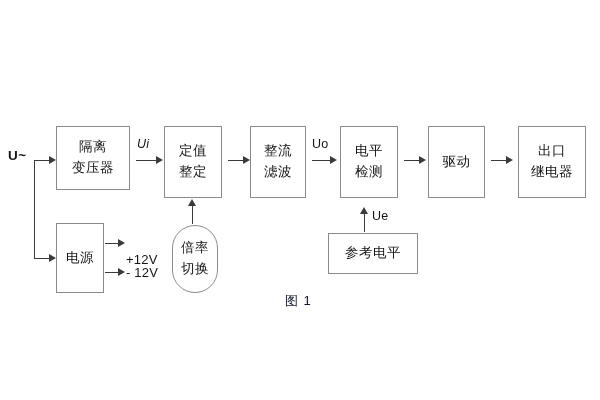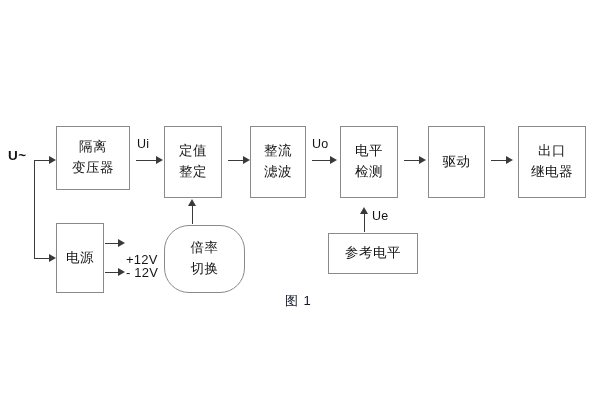--- a/index.html
+++ b/index.html
@@ -98,21 +98,21 @@
   <div class="arrow-head ah-right" style="left:49px; top:155.8px;"></div>
 
   <div class="rail h-rail" style="left:34px; top:258px; width:16px;"></div>
   <div class="arrow-head ah-right" style="left:49px; top:253.8px;"></div>
 
   <div class="block" style="left:56px; top:126px; width:74px; height:64px;">
     <span class="ln">隔离</span>
     <span class="ln">变压器</span>
   </div>
 
-  <div class="sig-label" style="left:137px; top:137px;">Ui</div>
+  <div class="sig-label" style="left:137px; top:137px;font-style:italic;">Ui</div>
   <div class="rail h-rail" style="left:136px; top:160px; width:21px;"></div>
   <div class="arrow-head ah-right" style="left:156px; top:155.8px;"></div>
 
   <div class="block" style="left:164px; top:126px; width:58px; height:72px;">
     <span class="ln">定值</span>
     <span class="ln">整定</span>
   </div>
 
   <div class="rail h-rail" style="left:228px; top:160px; width:16px;"></div>
   <div class="arrow-head ah-right" style="left:243px; top:155.8px;"></div>
@@ -151,21 +151,21 @@
   </div>
 
   <div class="rail h-rail" style="left:105px; top:243px; width:14px;"></div>
   <div class="arrow-head ah-right" style="left:118px; top:238.8px;"></div>
   <div class="volt-label" style="left:126px; top:252px;">+12V</div>
 
   <div class="rail h-rail" style="left:105px; top:272px; width:14px;"></div>
   <div class="arrow-head ah-right" style="left:118px; top:267.8px;"></div>
   <div class="volt-label" style="left:126px; top:265px;">- 12V</div>
 
-  <div class="block" style="left:164px; top:225px; width:81px; height:68px;border-radius:25px;">
+  <div class="block" style="left:172px; top:225px; width:46px; height:68px;border-radius:25px;">
     <span class="ln">倍率</span>
     <span class="ln">切换</span>
   </div>
 
   <div class="rail v-rail" style="left:192px; top:205px; height:19px;"></div>
   <div class="arrow-head ah-up" style="left:188.2px; top:199px;"></div>
 
   <div class="block" style="left:328px; top:233px; width:90px; height:41px;">
     <span class="ln">参考电平</span>
   </div>

